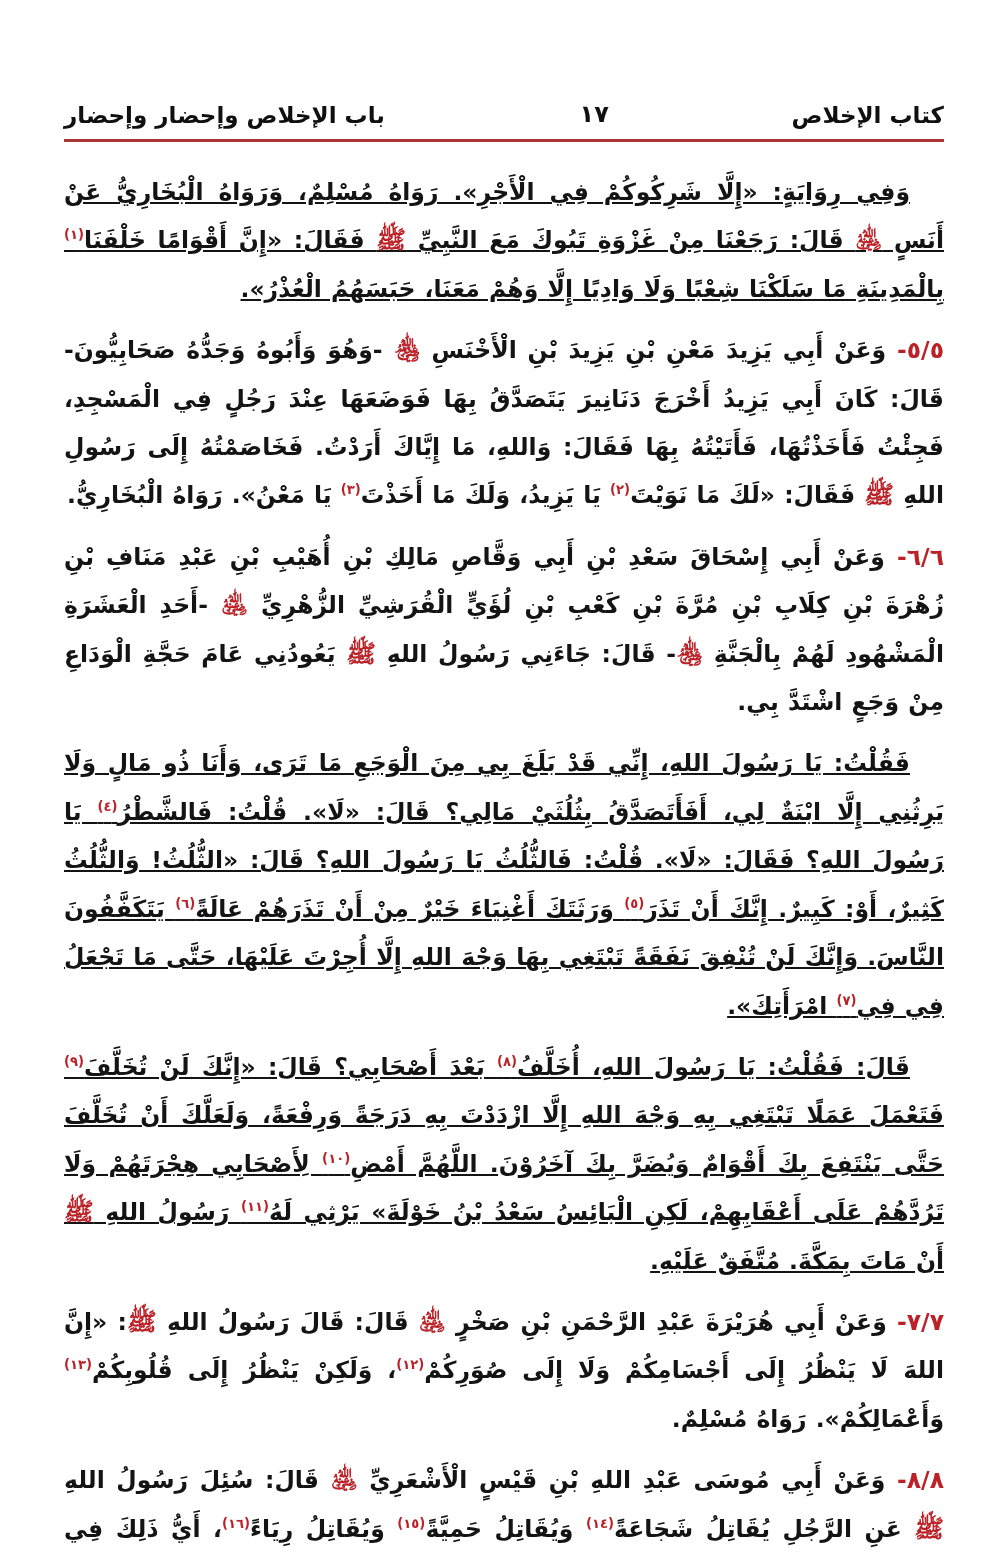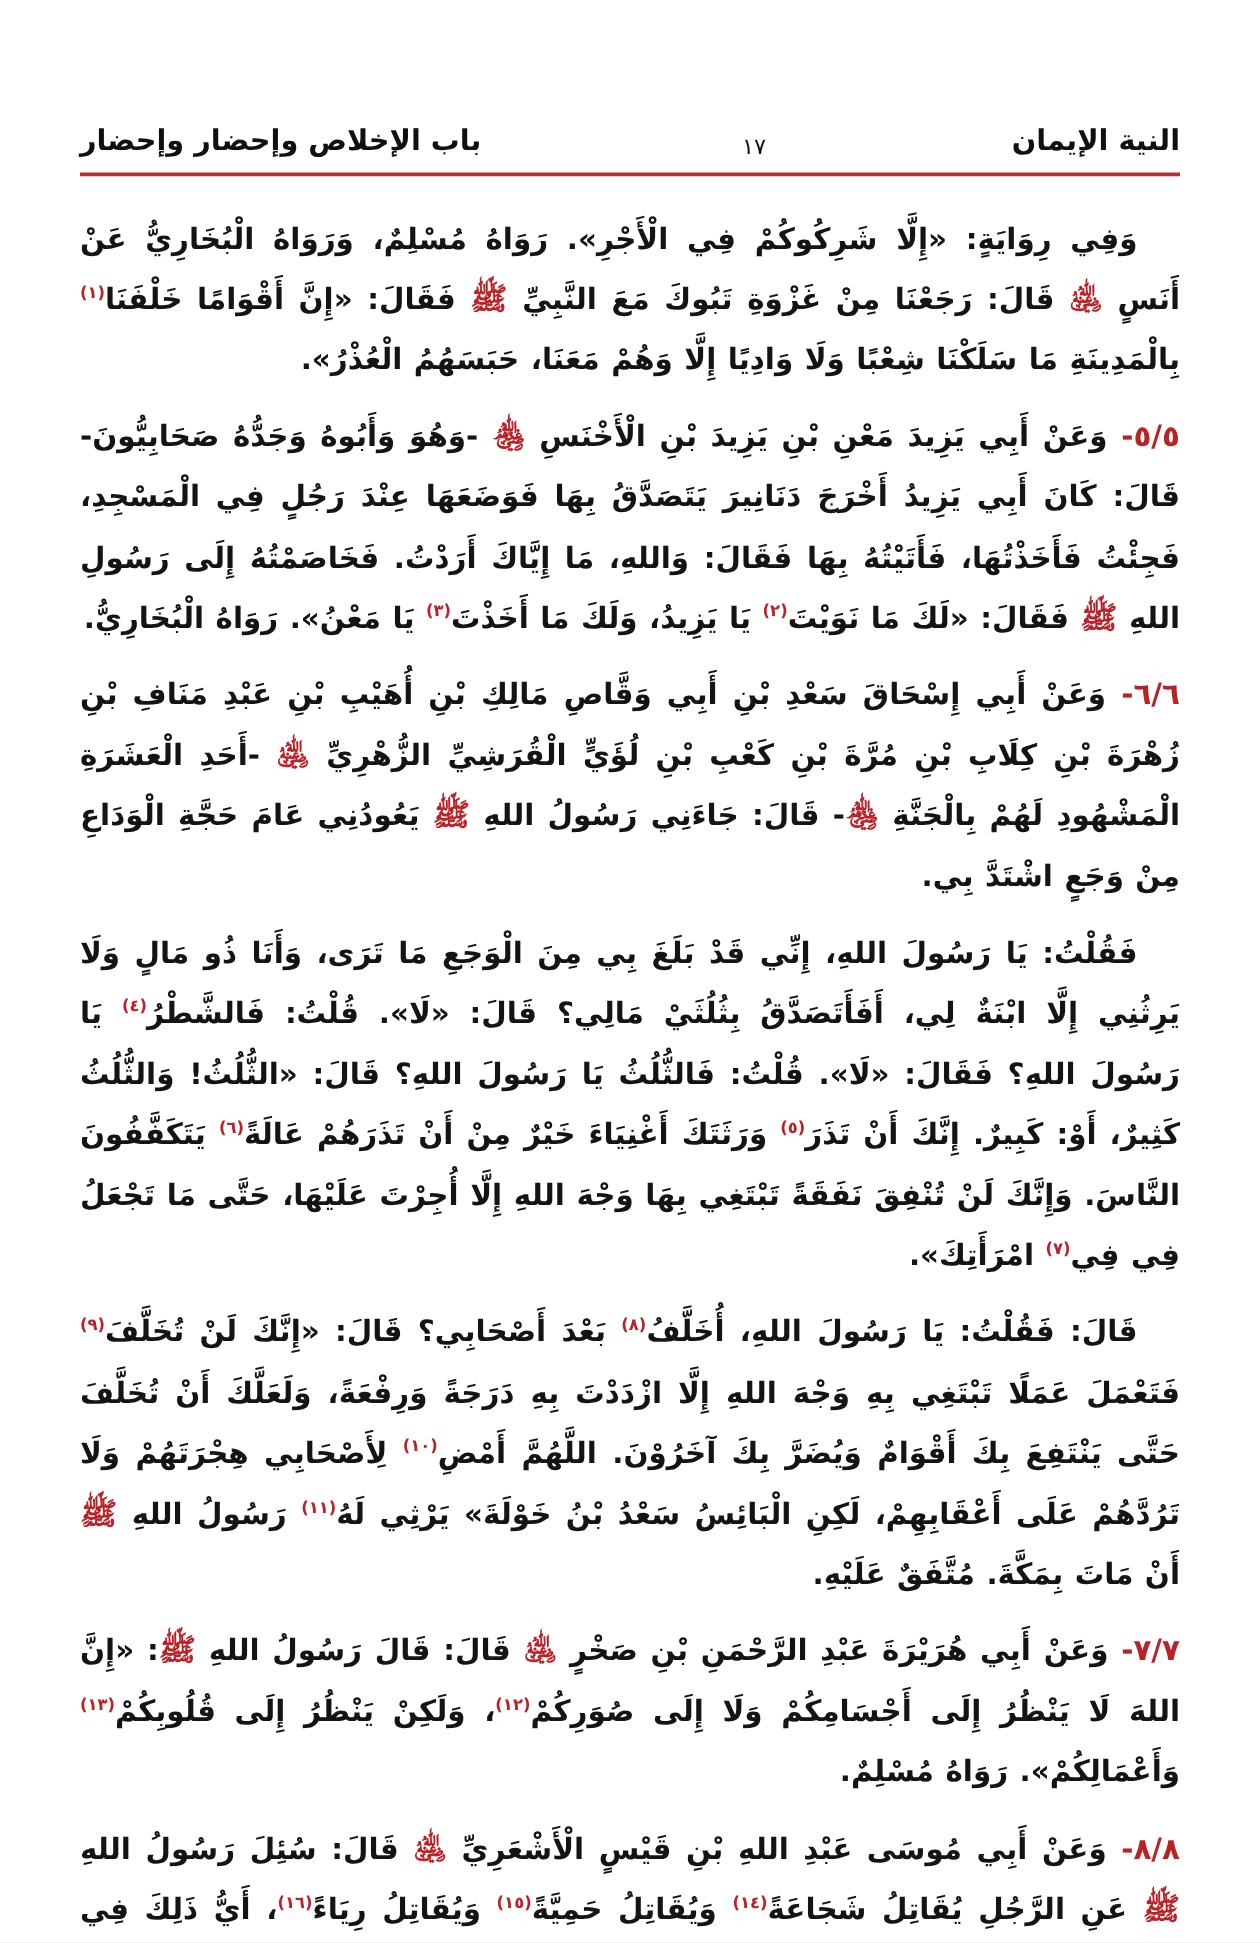--- a/index.html
+++ b/index.html
@@ -8,41 +8,41 @@
     box-sizing:border-box;position:relative;direction:rtl;
     font-family:"DejaVu Sans","Liberation Sans",sans-serif;
     color:#161616;overflow:hidden;
   }
   .content{padding:96px 64px 0 64px;}
   
   .header{
     display:flex;justify-content:space-between;align-items:flex-end;
     font-weight:bold;font-size:23px;line-height:1.5;color:#101010;
   }
-  .header .page-num{font-size:18px;font-weight:normal;letter-spacing:1px;transform:translateX(6px);}
+  .header .page-num{font-size:24px;font-weight:bold;letter-spacing:1px;transform:translateX(6px);}
   .header-rule{border:0;border-top:3px solid #a93438;margin:7px 0 0 0;}
   
   .bodytext{
     margin-top:26px;font-size:23.5px;font-weight:bold;line-height:2.06;
     text-align:justify;color:#141414;word-spacing:1px;
   }
   .para{margin:0 0 13px 0;}
-  .para.indent{text-indent:34px;}
+  .para.indent{text-indent:34px;text-decoration:underline;}
   .red{color:#bb2228;}
   sup.fn-ref{font-size:0.56em;line-height:0;vertical-align:super;font-weight:bold;}
   .hon{font-size:1.05em;line-height:0;}
 </style>
 </head>
 <body>
 
 <div class="page">
   <div class="content">
 
     <div class="header">
-      <span>النية الإيمان</span>
+      <span>كتاب الإخلاص</span>
       <span class="page-num">١٧</span>
       <span>باب الإخلاص وإحضار وإحضار</span>
     </div>
     <hr class="header-rule">
 
     <div class="bodytext">
       <p class="para indent"><span>وَفِي رِوَايَةٍ: «إِلَّا شَرِكُوكُمْ فِي الْأَجْرِ». رَوَاهُ مُسْلِمٌ، وَرَوَاهُ الْبُخَارِيُّ عَنْ أَنَسٍ </span><span class="red hon">﵁</span><span> قَالَ: رَجَعْنَا مِنْ غَزْوَةِ تَبُوكَ مَعَ النَّبِيِّ </span><span class="red hon">ﷺ</span><span> فَقَالَ: «إِنَّ أَقْوَامًا خَلْفَنَا</span><sup class="fn-ref red">(١)</sup><span> بِالْمَدِينَةِ مَا سَلَكْنَا شِعْبًا وَلَا وَادِيًا إِلَّا وَهُمْ مَعَنَا، حَبَسَهُمُ الْعُذْرُ».</span></p>
       <p class="para"><span class="red">٥/٥- </span><span>وَعَنْ أَبِي يَزِيدَ مَعْنِ بْنِ يَزِيدَ بْنِ الْأَخْنَسِ </span><span class="red hon">﵃</span><span> -وَهُوَ وَأَبُوهُ وَجَدُّهُ صَحَابِيُّونَ- قَالَ: كَانَ أَبِي يَزِيدُ أَخْرَجَ دَنَانِيرَ يَتَصَدَّقُ بِهَا فَوَضَعَهَا عِنْدَ رَجُلٍ فِي الْمَسْجِدِ، فَجِئْتُ فَأَخَذْتُهَا، فَأَتَيْتُهُ بِهَا فَقَالَ: وَاللهِ، مَا إِيَّاكَ أَرَدْتُ. فَخَاصَمْتُهُ إِلَى رَسُولِ اللهِ </span><span class="red hon">ﷺ</span><span> فَقَالَ: «لَكَ مَا نَوَيْتَ</span><sup class="fn-ref red">(٢)</sup><span> يَا يَزِيدُ، وَلَكَ مَا أَخَذْتَ</span><sup class="fn-ref red">(٣)</sup><span> يَا مَعْنُ». رَوَاهُ الْبُخَارِيُّ.</span></p>
       <p class="para"><span class="red">٦/٦- </span><span>وَعَنْ أَبِي إِسْحَاقَ سَعْدِ بْنِ أَبِي وَقَّاصِ مَالِكِ بْنِ أُهَيْبِ بْنِ عَبْدِ مَنَافِ بْنِ زُهْرَةَ بْنِ كِلَابِ بْنِ مُرَّةَ بْنِ كَعْبِ بْنِ لُؤَيٍّ الْقُرَشِيِّ الزُّهْرِيِّ </span><span class="red hon">﵁</span><span> -أَحَدِ الْعَشَرَةِ الْمَشْهُودِ لَهُمْ بِالْجَنَّةِ </span><span class="red hon">﵃</span><span>- قَالَ: جَاءَنِي رَسُولُ اللهِ </span><span class="red hon">ﷺ</span><span> يَعُودُنِي عَامَ حَجَّةِ الْوَدَاعِ مِنْ وَجَعٍ اشْتَدَّ بِي.</span></p>
       <p class="para indent"><span>فَقُلْتُ: يَا رَسُولَ اللهِ، إِنِّي قَدْ بَلَغَ بِي مِنَ الْوَجَعِ مَا تَرَى، وَأَنَا ذُو مَالٍ وَلَا يَرِثُنِي إِلَّا ابْنَةٌ لِي، أَفَأَتَصَدَّقُ بِثُلُثَيْ مَالِي؟ قَالَ: «لَا». قُلْتُ: فَالشَّطْرُ</span><sup class="fn-ref red">(٤)</sup><span> يَا رَسُولَ اللهِ؟ فَقَالَ: «لَا». قُلْتُ: فَالثُّلُثُ يَا رَسُولَ اللهِ؟ قَالَ: «الثُّلُثُ! وَالثُّلُثُ كَثِيرٌ، أَوْ: كَبِيرٌ. إِنَّكَ أَنْ تَذَرَ</span><sup class="fn-ref red">(٥)</sup><span> وَرَثَتَكَ أَغْنِيَاءَ خَيْرٌ مِنْ أَنْ تَذَرَهُمْ عَالَةً</span><sup class="fn-ref red">(٦)</sup><span> يَتَكَفَّفُونَ النَّاسَ. وَإِنَّكَ لَنْ تُنْفِقَ نَفَقَةً تَبْتَغِي بِهَا وَجْهَ اللهِ إِلَّا أُجِرْتَ عَلَيْهَا، حَتَّى مَا تَجْعَلُ فِي فِي</span><sup class="fn-ref red">(٧)</sup><span> امْرَأَتِكَ».</span></p>

